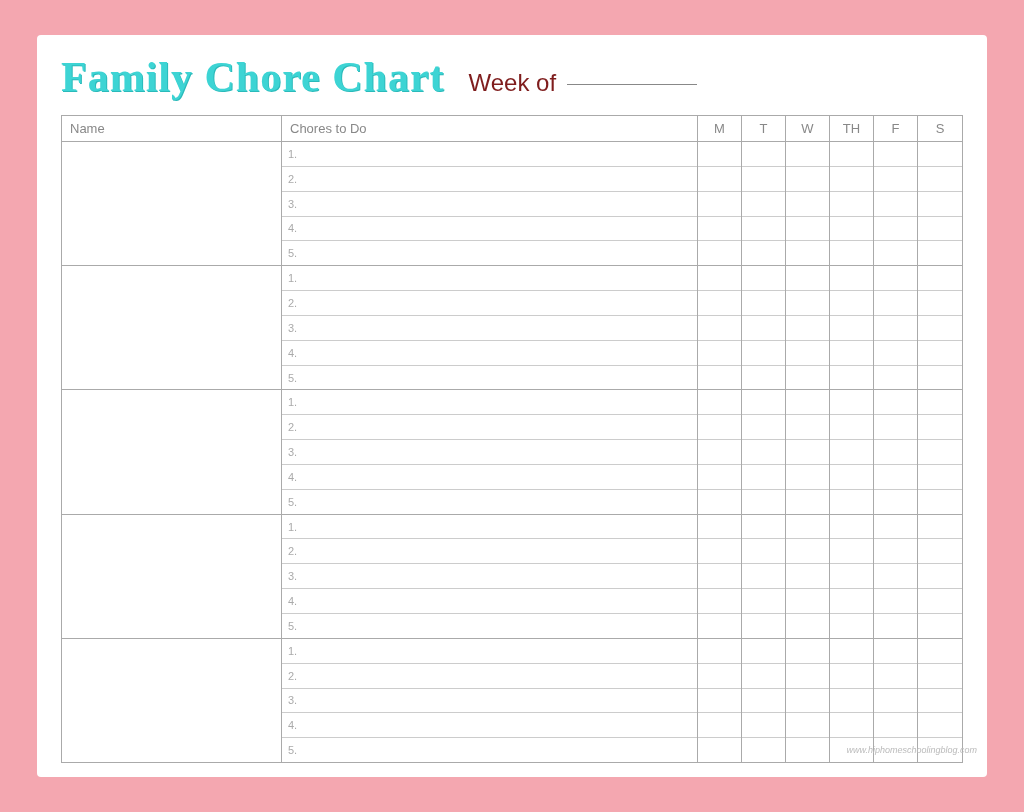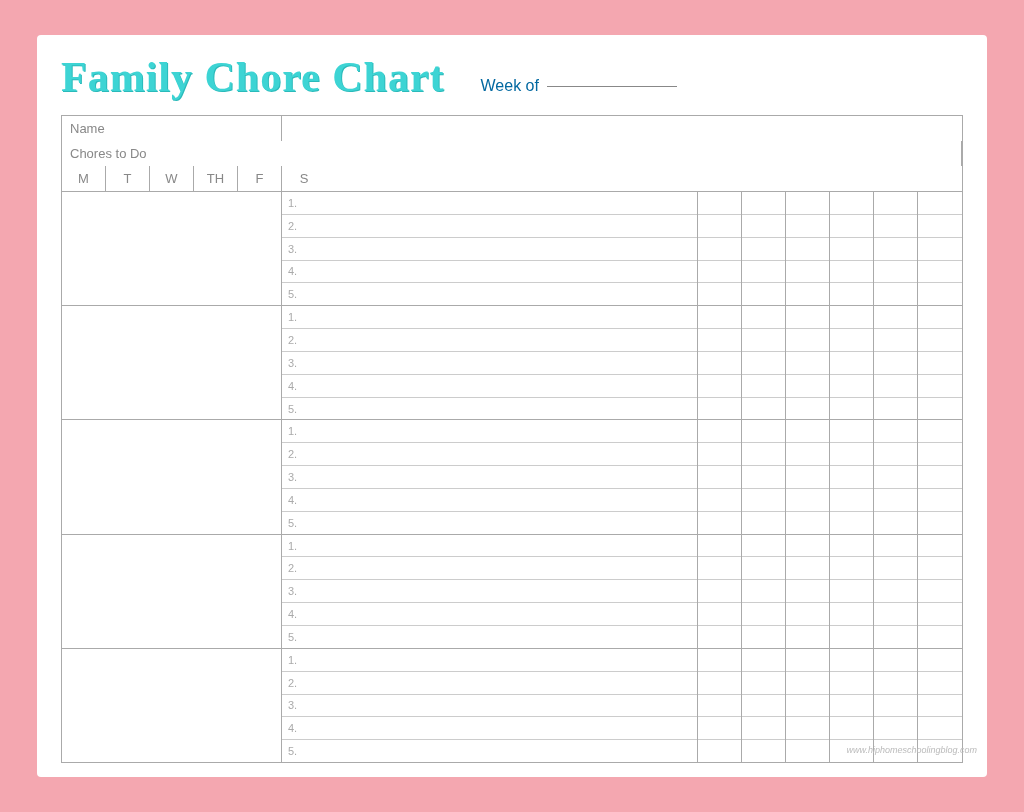--- a/index.html
+++ b/index.html
@@ -53,35 +53,35 @@
       background:
         radial-gradient(circle, #f4a7b0 8px, transparent 8px) top left / 18px 18px,
         radial-gradient(circle, #f4a7b0 8px, transparent 8px) top right / 18px 18px,
         #f4a7b0;
     }
 
     .header {
       display: flex;
       align-items: baseline;
       margin-bottom: 14px;
-      gap: 36px;
+      gap: 24px;
     }
 
     .title {
       font-family: 'Comic Sans MS', 'Chalkboard SE', cursive;
       font-size: 42px;
       color: #3dd4d4;
       font-weight: bold;
       letter-spacing: 1px;
       text-shadow: 1px 1px 0 #2bbaba;
     }
 
     .week-of {
-      font-size: 16px;
-      color: #0369a1;
+      font-size: 24px;
+      color: #7f1d1d;
       font-family: Arial, sans-serif;
       white-space: nowrap;
     }
 
     .week-line {
       display: inline-block;
       border-bottom: 1.5px solid #888;
       width: 130px;
       margin-left: 4px;
       vertical-align: middle;
@@ -93,21 +93,20 @@
       display: flex;
       flex-direction: column;
       border: 1.5px solid #aaa;
     }
 
     .table-header-row {
       display: flex;
       background: #fff;
       border-bottom: 1.5px solid #aaa;
       flex-shrink: 0;
-      flex-direction: column;
     }
 
     .col-name-header {
       width: 220px;
       min-width: 220px;
       padding: 5px 8px;
       border-right: 1.5px solid #aaa;
       font-size: 13px;
       color: #888;
     }

